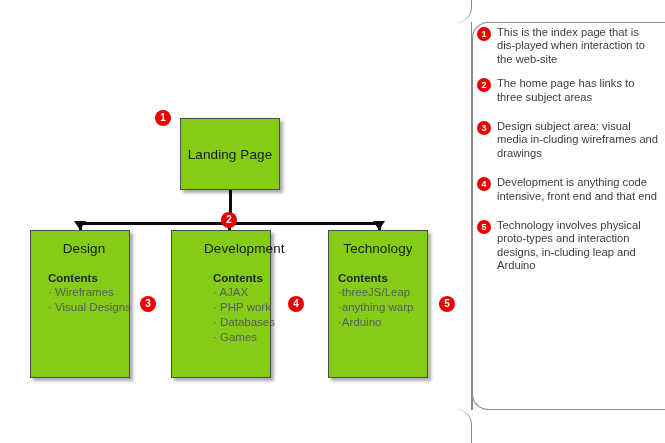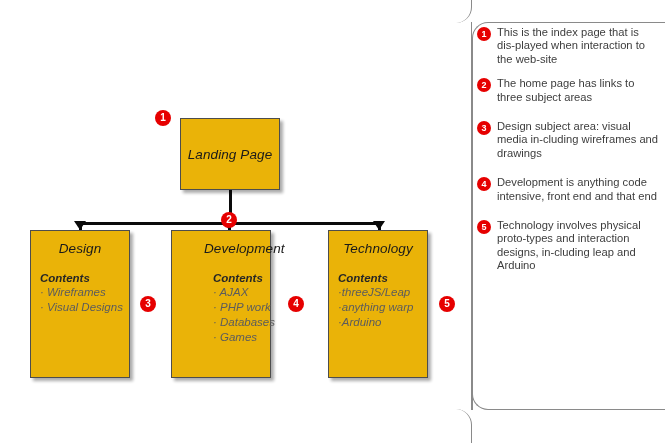--- a/index.html
+++ b/index.html
@@ -10,38 +10,37 @@
     overflow:hidden;
     position:relative;
   }
   #root{position:absolute;inset:0;}
 
   
   .diagram{position:absolute;left:0;top:0;width:465px;height:443px;}
 
   .node{
     position:absolute;
-    background:#eab308;
+    background:#84cc16;
     border:1.5px solid #4d4d4d;
     box-shadow:3px 3px 3px rgba(0,0,0,.33);
     box-sizing:border-box;
-    font-style:italic;
   }
   .node-title{
     text-align:center;
     font-size:13.5px;
     color:#1a1a1a;
     letter-spacing:.1px;
   }
 
   #node-landing{left:180px;top:118px;width:100px;height:72px;}
   #node-landing .node-title{margin-top:28px;}
 
   .subject{top:230px;width:100px;height:148px;}
-  #node-design{left:30px;}
+  #node-design{left:30px;padding-left:8px;}
   #node-development{left:171px;padding-left:32px;}
   #node-technology{left:328px;}
   .subject .node-title{margin-top:10px;}
 
   .contents-block{margin:16px 0 0 9px;}
   .contents-head{
     font-size:11.5px;
     font-weight:bold;
     color:#262626;
     margin-bottom:1px;

